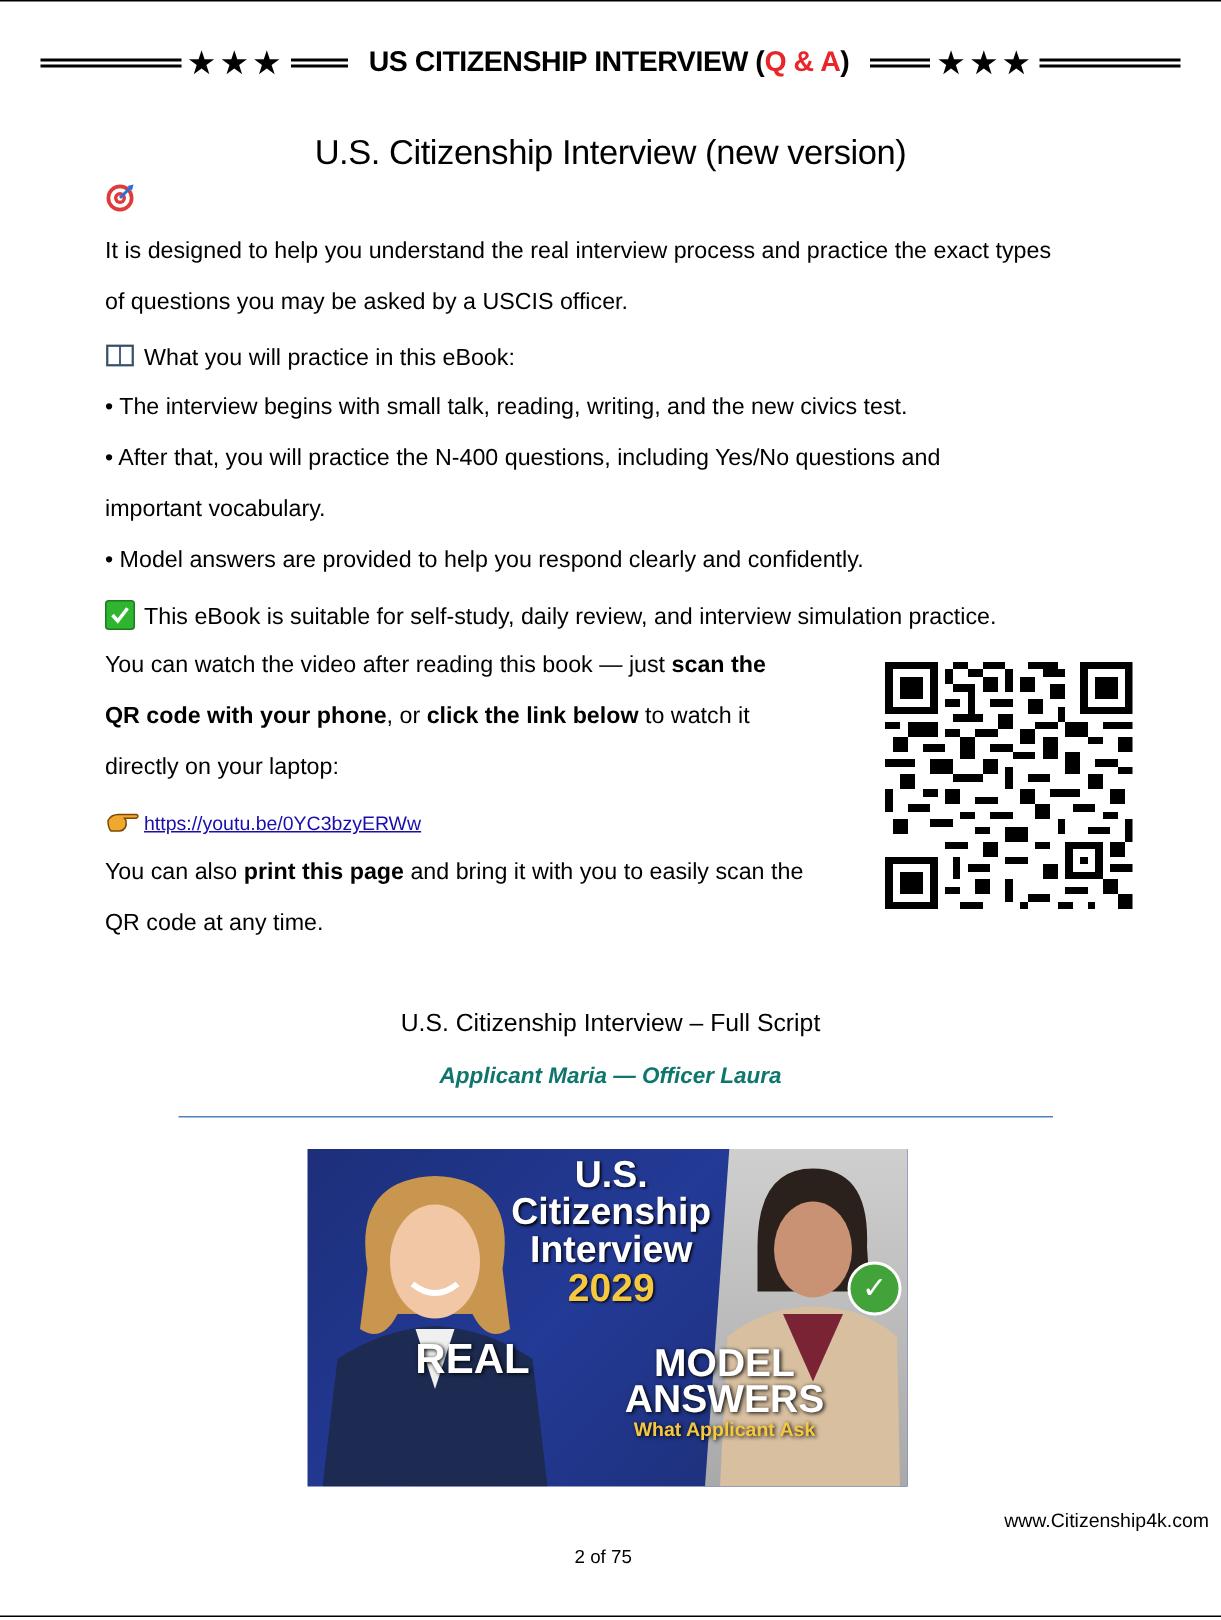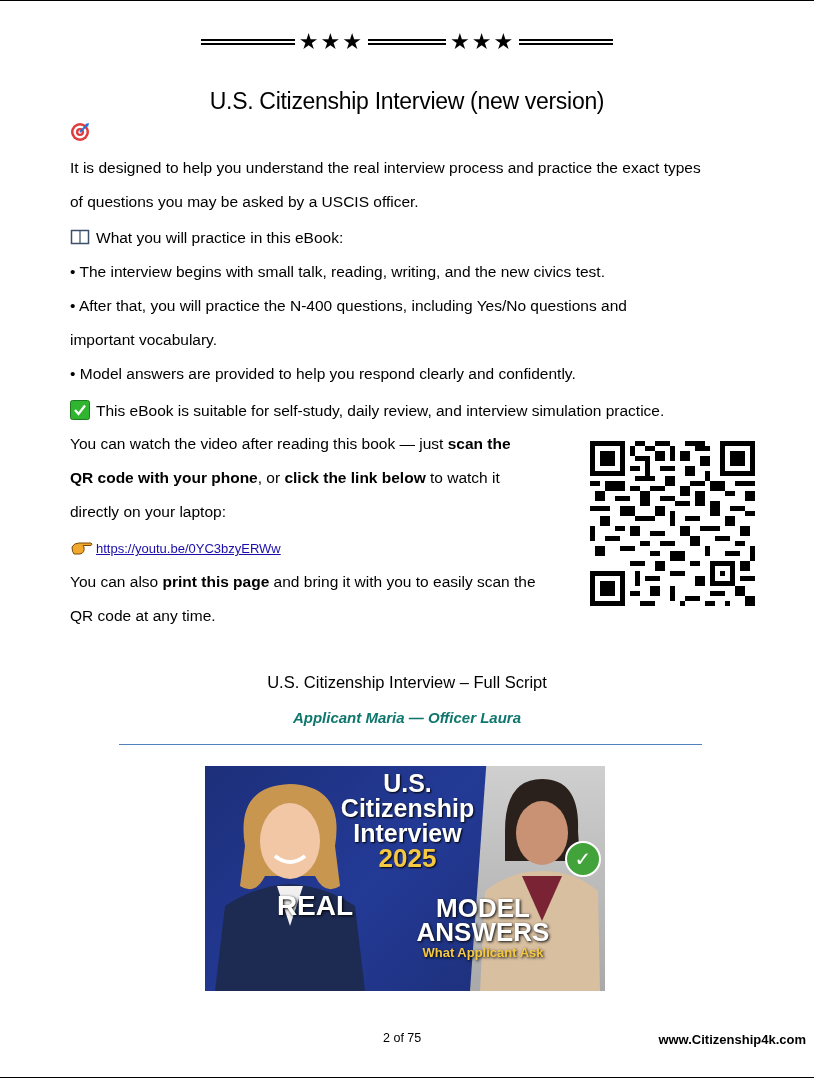--- a/index.html
+++ b/index.html
@@ -43,31 +43,32 @@
   .thumb .t-real { position: absolute; left: 15px; top: 128px; width: 190px; text-align: center; font-weight: bold;
            font-size: 28px; line-height: 24px; color: #fff; text-shadow: 1px 1px 3px #000; }
   .thumb .t-q { color: #f5c842; font-size: 22px; }
   .thumb .t-model { position: absolute; left: 193px; top: 130px; width: 170px; text-align: center; font-weight: bold;
            font-size: 26px; line-height: 24px; color: #fff; text-shadow: 1px 1px 3px #000; }
   .thumb .t-ask { color: #f5c842; font-size: 13px; display: block; line-height: 18px; }
   .thumb .check { position: absolute; right: 4px; top: 75px; width: 32px; height: 32px; border-radius: 50%;
            background: #43a33b; border: 2px solid #fff; color: #fff; font-size: 20px; line-height: 32px; text-align: center; font-weight: bold; }
 
   .page-num { position: absolute; top: 1031px; left: 383px; font-size: 12.5px; }
-  .site { position: absolute; top: 1032px; right: 8px; font-size: 13px; font-weight: bold; }
+  .site { position: absolute; top: 1006px; right: 8px; font-size: 13px; }
 </style>
 </head>
 <body>
 
 <div class="top-border"></div>
 
 <div class="banner">
   <span class="dbl" style="width:94px"></span>
   <span class="stars">★★★</span>
   <span class="dbl" style="width:38px"></span>
+  <span class="banner-title"><span>US CITIZENSHIP INTERVIEW (</span><span class="qa">Q &amp; A</span><span>)</span></span>
   <span class="dbl" style="width:40px"></span>
   <span class="stars">★★★</span>
   <span class="dbl" style="width:94px"></span>
 </div>
 
 <div class="page-title">U.S. Citizenship Interview (new version)</div>
 
 <div class="body-text" style="top:122px">
   <div class="line" style="top:0">
     <svg class="emoji" viewBox="0 0 20 20">
@@ -234,21 +235,21 @@
   <svg class="person-right" viewBox="0 0 120 220">
     <path d="M25 60 Q25 8 62 8 Q100 8 98 60 L100 90 L25 90 Z" fill="#2b211c"></path>
     <ellipse cx="62" cy="62" rx="26" ry="32" fill="#c99274"></ellipse>
     <path d="M0 220 L5 120 Q30 100 62 100 Q95 100 118 120 L120 220 Z" fill="#d8bfa0"></path>
     <path d="M42 105 L62 150 L82 105 Z" fill="#7a2334"></path>
   </svg>
   <div class="t-title">
     <div>U.S.</div>
     <div>Citizenship</div>
     <div>Interview</div>
-    <div class="t-year">2025</div>
+    <div class="t-year">2029</div>
   </div>
   <div class="check">✓</div>
   <div class="t-real">
     <div>REAL</div>
   </div>
   <div class="t-model">
     <div>MODEL</div>
     <div>ANSWERS</div>
     <span class="t-ask">What Applicant Ask</span>
   </div>

